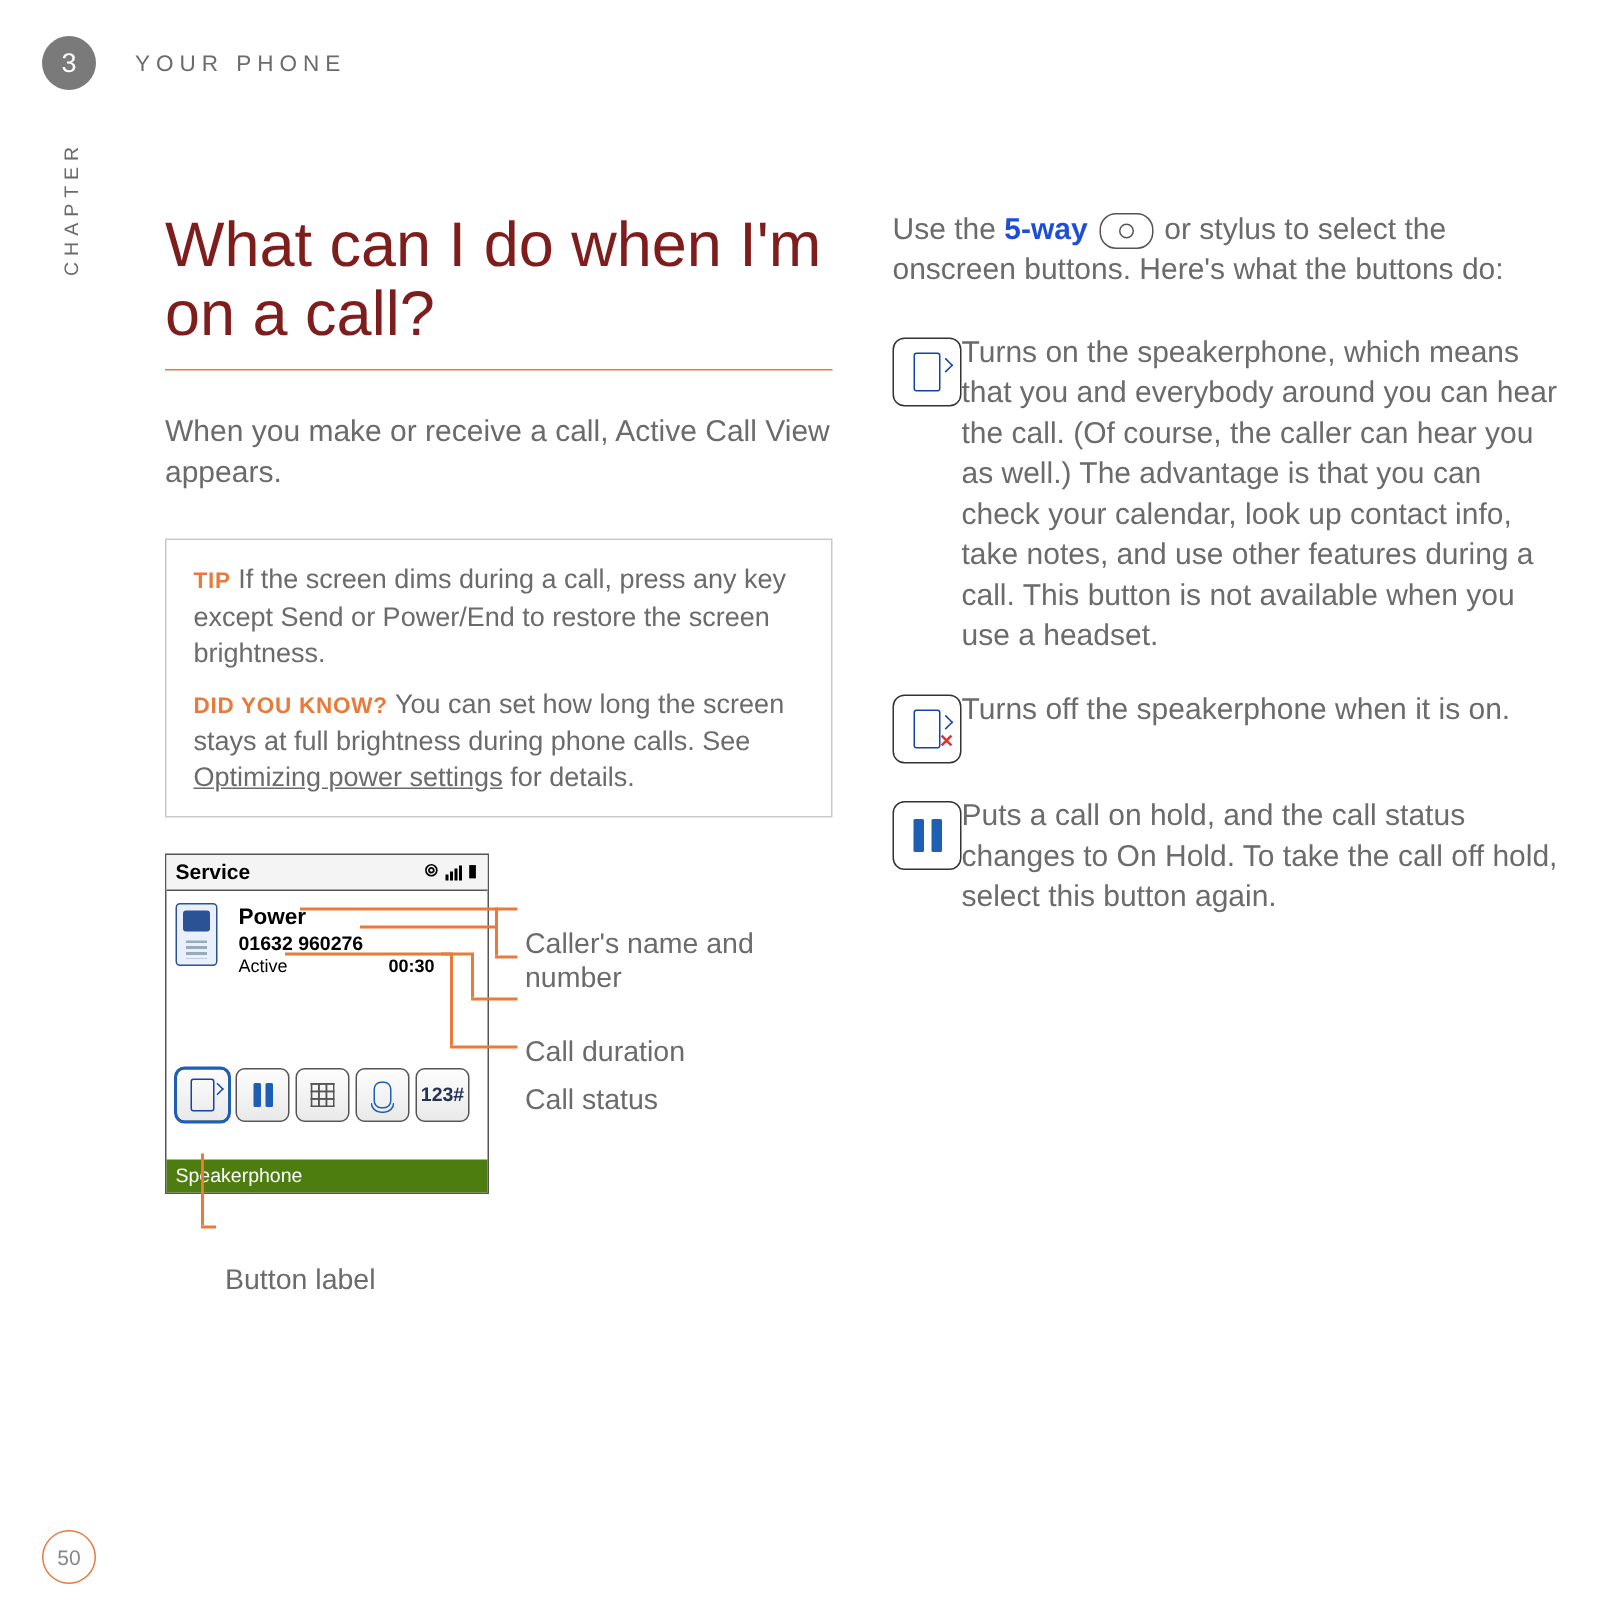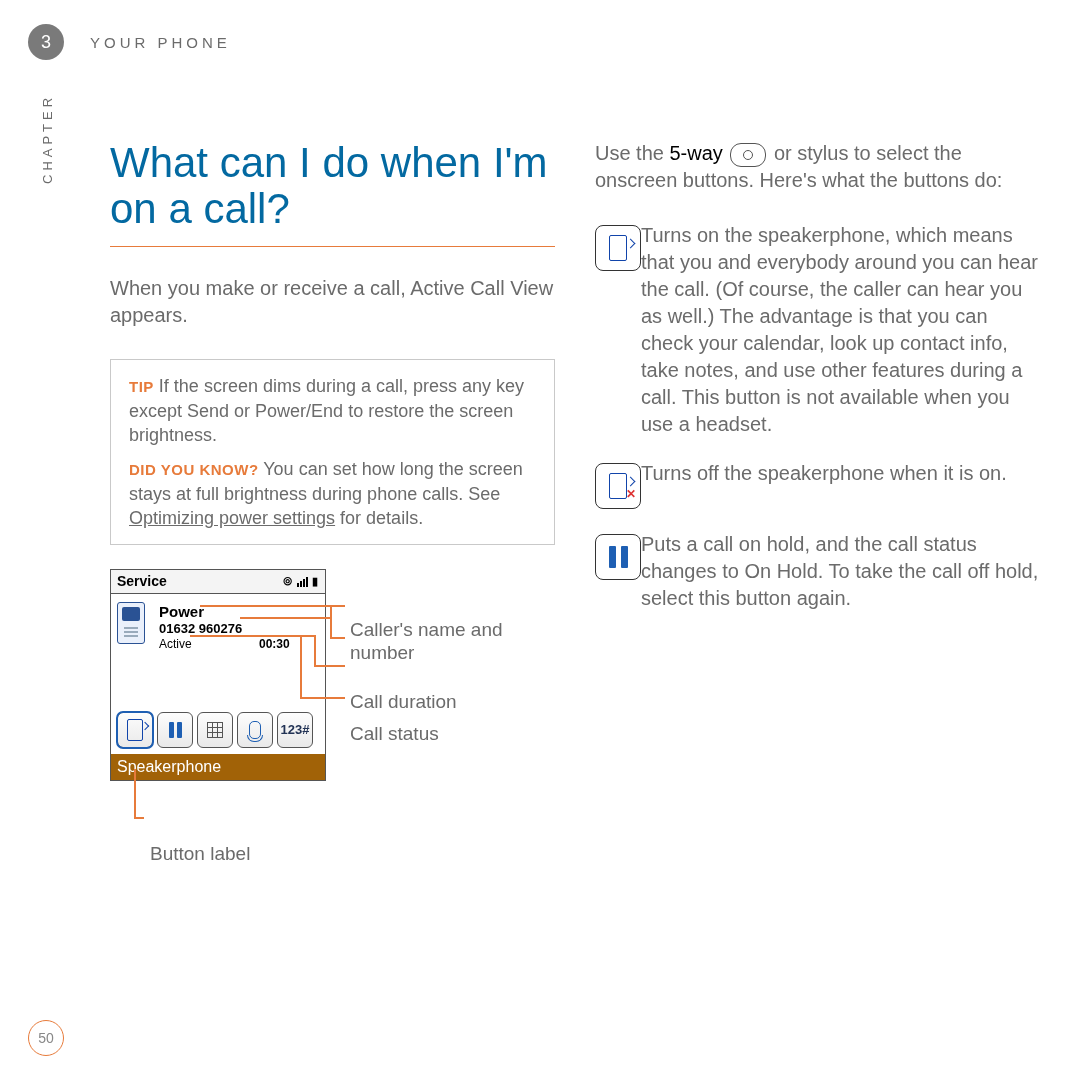--- a/index.html
+++ b/index.html
@@ -34,21 +34,21 @@
     border:1px solid #e77b3b;color:#888;
     display:flex;align-items:center;justify-content:center;
     font-size:14px;background:#fff;
   }
   .columns{
     position:absolute;left:110px;top:140px;right:40px;bottom:70px;
     display:flex;gap:40px;
   }
   .col{flex:1;min-width:0;font-size:20px;line-height:1.35;color:#6b6b6b;}
   h1.title{
-    font-weight:300;color:#0369a1;font-size:42px;line-height:1.1;
+    font-weight:300;color:#7f1d1d;font-size:42px;line-height:1.1;
     margin:0 0 14px 0;
   }
   .rule{border:none;border-top:1px solid #e77b3b;margin:0 0 28px 0;}
   .intro{margin:0 0 30px 0;}
   .tipbox{
     border:1px solid #c9c9c9;padding:14px 18px;margin-bottom:24px;
     font-size:18px;line-height:1.35;color:#6b6b6b;
   }
   .tip-label{color:#e77b3b;font-weight:bold;font-size:15px;letter-spacing:0.5px;}
   .dyk-label{color:#e77b3b;font-weight:bold;font-size:15px;letter-spacing:0.5px;}
@@ -92,21 +92,21 @@
   .ss-btn.sel{outline:2px solid #1e5fb3;outline-offset:-1px;}
   .mini-spk{width:14px;height:20px;border:1px solid #14a;border-radius:2px;position:relative;}
   .mini-spk::before{content:"";position:absolute;right:-6px;top:3px;width:5px;height:5px;border:1px solid #14a;border-left:none;border-bottom:none;transform:rotate(45deg);}
   .mini-pause{display:flex;gap:3px;}
   .mini-pause span{width:5px;height:16px;background:#1e5fb3;border-radius:1px;}
   .mini-grid{width:16px;height:16px;background:
     linear-gradient(#555 1px,transparent 1px)0 0/5px 5px,
     linear-gradient(90deg,#555 1px,transparent 1px)0 0/5px 5px;}
   .mini-mic{width:10px;height:16px;border:1px solid #1e5fb3;border-radius:5px;position:relative;}
   .mini-mic::after{content:"";position:absolute;left:-3px;right:-3px;bottom:-4px;height:6px;border:1px solid #1e5fb3;border-top:none;border-radius:0 0 8px 8px;}
-  .ss-foot{background:#a16207;color:#fff;font-size:16px;padding:2px 6px;}
+  .ss-foot{background:#4d7c0f;color:#fff;font-size:13px;padding:2px 6px;margin-top:19px;}
   
   .callout{position:absolute;font-size:19px;color:#6b6b6b;line-height:1.2;margin-top:36px;}
   .cl-line{position:absolute;background:#e77b3b;height:1.5px;}
   .cl-vline{position:absolute;background:#e77b3b;width:1.5px;}
   
   .lead{margin:0 0 28px 0;}
   .btnrow{display:flex;margin:0 0 22px 0;}
   .btnrow:last-child{margin-bottom:0;}
   .iconbox{
     flex:0 0 44px;height:44px;border:1.5px solid #333;border-radius:8px;
@@ -123,21 +123,21 @@
   .spk-icon{width:16px;height:24px;border:1.5px solid #14a;border-radius:2px;position:relative;}
   .spk-icon::before{content:"";position:absolute;right:-8px;top:4px;width:6px;height:6px;border:1.5px solid #14a;border-left:none;border-bottom:none;transform:rotate(45deg);}
   .spk-icon.off::after{content:"✕";position:absolute;right:-10px;bottom:-4px;color:#d33;font-size:12px;font-weight:bold;}
   .hp-icon{width:26px;height:22px;border:3px solid #d33;border-bottom:none;border-radius:14px 14px 0 0;position:relative;}
   .hp-icon::before,.hp-icon::after{content:"";position:absolute;bottom:-6px;width:8px;height:12px;background:#d33;border-radius:3px;}
   .hp-icon::before{left:-4px;}
   .hp-icon::after{right:-4px;}
   .hp-x{position:absolute;right:-4px;bottom:-10px;color:#d33;font-size:13px;font-weight:bold;}
   .pause-icon{display:flex;gap:5px;}
   .pause-icon span{width:7px;height:22px;background:#1e5fb3;border-radius:1px;}
-  b{color:#000000;font-weight:normal;}
+  b{color:#1d4ed8;font-weight:bold;}
 </style>
 </head>
 <body>
 
 <div class="chapter-badge">3</div>
 <div class="running-head">YOUR PHONE</div>
 <div class="chapter-rail">CHAPTER</div>
 <div class="page-badge">50</div>
 
 <div class="columns">

